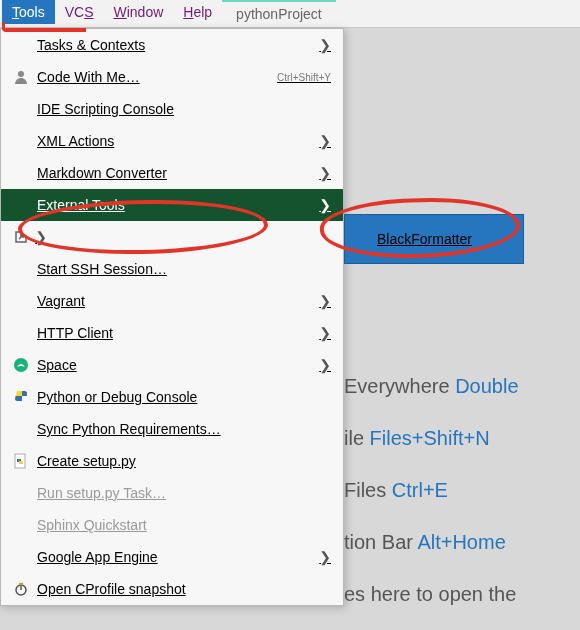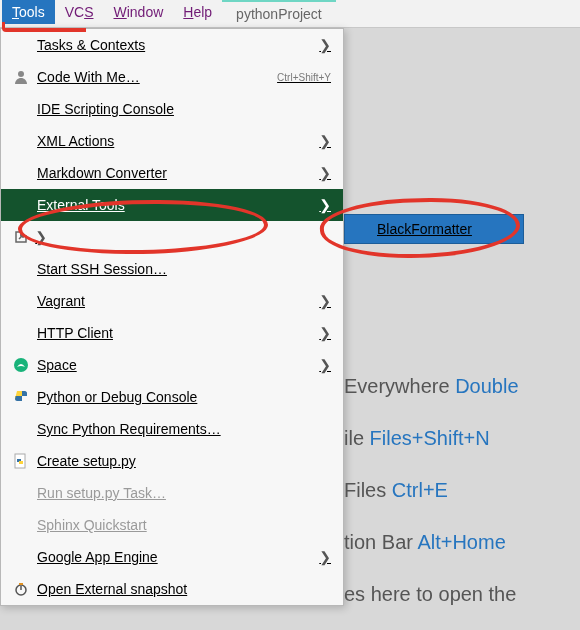--- a/index.html
+++ b/index.html
@@ -80,21 +80,21 @@
   .menu-item.highlighted .submenu-arrow { color: #fff; }
   .submenu {
     position: absolute;
     top: 214px;
     left: 344px;
     background: #2675bf;
     border: 1px solid #1c5d99;
     color: #fff;
     width: 180px;
   }
-  .submenu .menu-item { height: 28px; }
+  .submenu .menu-item { height: 48px; }
   .submenu .menu-label { padding-left: 24px; }
   .bg-hints {
     position: absolute;
     left: 344px;
     top: 360px;
     width: 240px;
     color: #555;
     font-size: 20px;
     line-height: 52px;
   }
@@ -263,21 +263,21 @@
   </div>
 
   <div class="menu-item">
     <span class="icon-slot">
       <svg width="16" height="16" viewBox="0 0 16 16">
           <circle cx="8" cy="9" r="5" fill="none" stroke="#555" stroke-width="1.5"></circle>
           <path d="M8 9 L8 5" stroke="#555" stroke-width="1.5"></path>
           <rect x="6" y="2" width="4" height="2" fill="#e09020"></rect>
         </svg>
     </span>
-    <span class="menu-label">Open External snapshot</span>
+    <span class="menu-label">Open CProfile snapshot</span>
   </div>
 
 </div>
 
 <div class="submenu">
   <div class="menu-item">
     <span class="menu-label">BlackFormatter</span>
   </div>
 </div>
 

